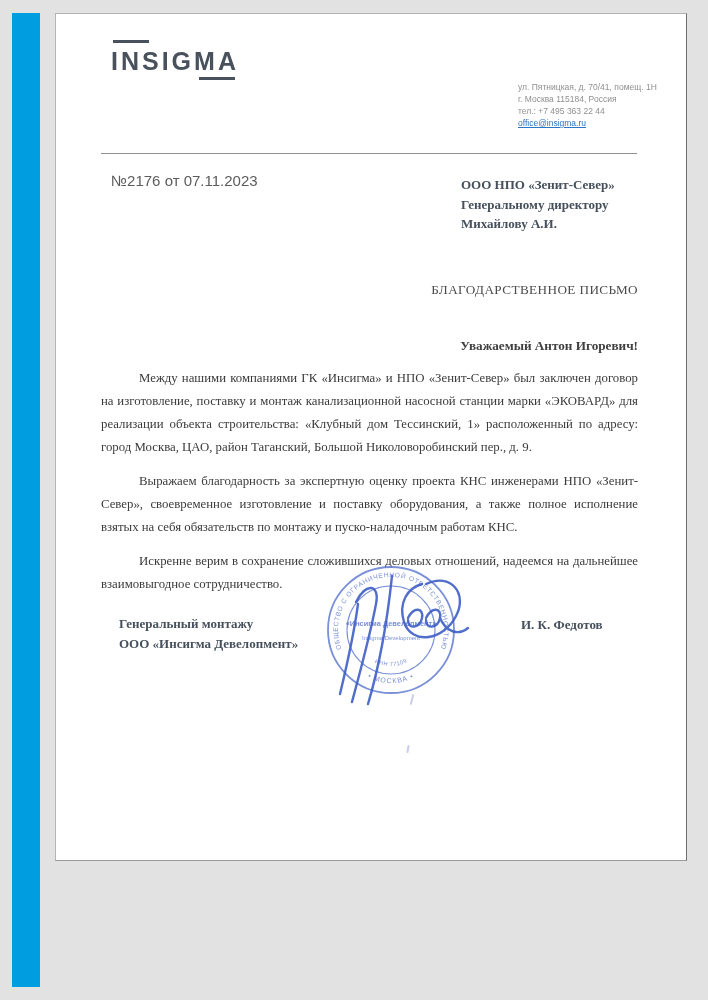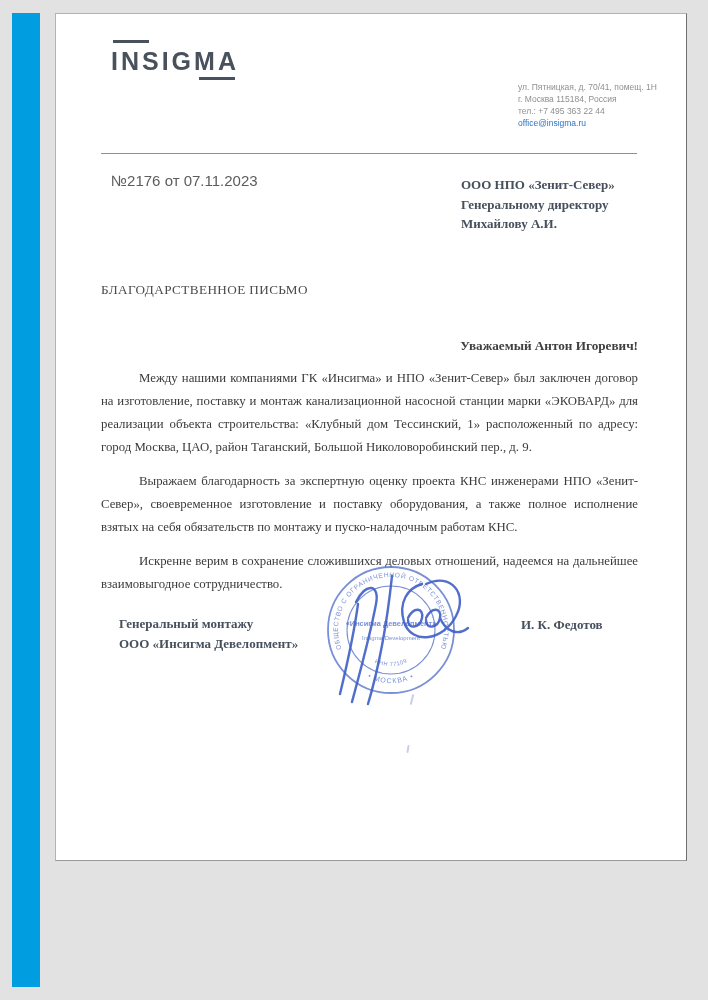--- a/index.html
+++ b/index.html
@@ -55,20 +55,21 @@
   .address {
     position: absolute;
     left: 462px; top: 67px;
     font-family: "Liberation Sans", sans-serif;
     font-size: 8.5px;
     line-height: 12px;
     color: #8f8f8f;
   }
   .address a {
     color: #2e74c4;
+    text-decoration: underline;
     cursor: pointer;
   }
 
   .header-rule {
     position: absolute;
     left: 45px; top: 139px;
     width: 536px; height: 1px;
     background: #8f8f8f;
   }
 
@@ -91,21 +92,21 @@
 
   
   .letter-body {
     position: absolute;
     left: 45px; top: 268px;
     width: 537px;
     font-size: 12.8px;
     color: #3a3a3a;
   }
   .letter-title {
-    text-align: left;
+    text-align: right;
     font-size: 13.2px;
     letter-spacing: 0.4px;
     color: #4b4b4b;
     margin-bottom: 40px;
   }
   .salutation {
     text-align: right;
     font-weight: bold;
     font-size: 13.2px;
     color: #404040;

